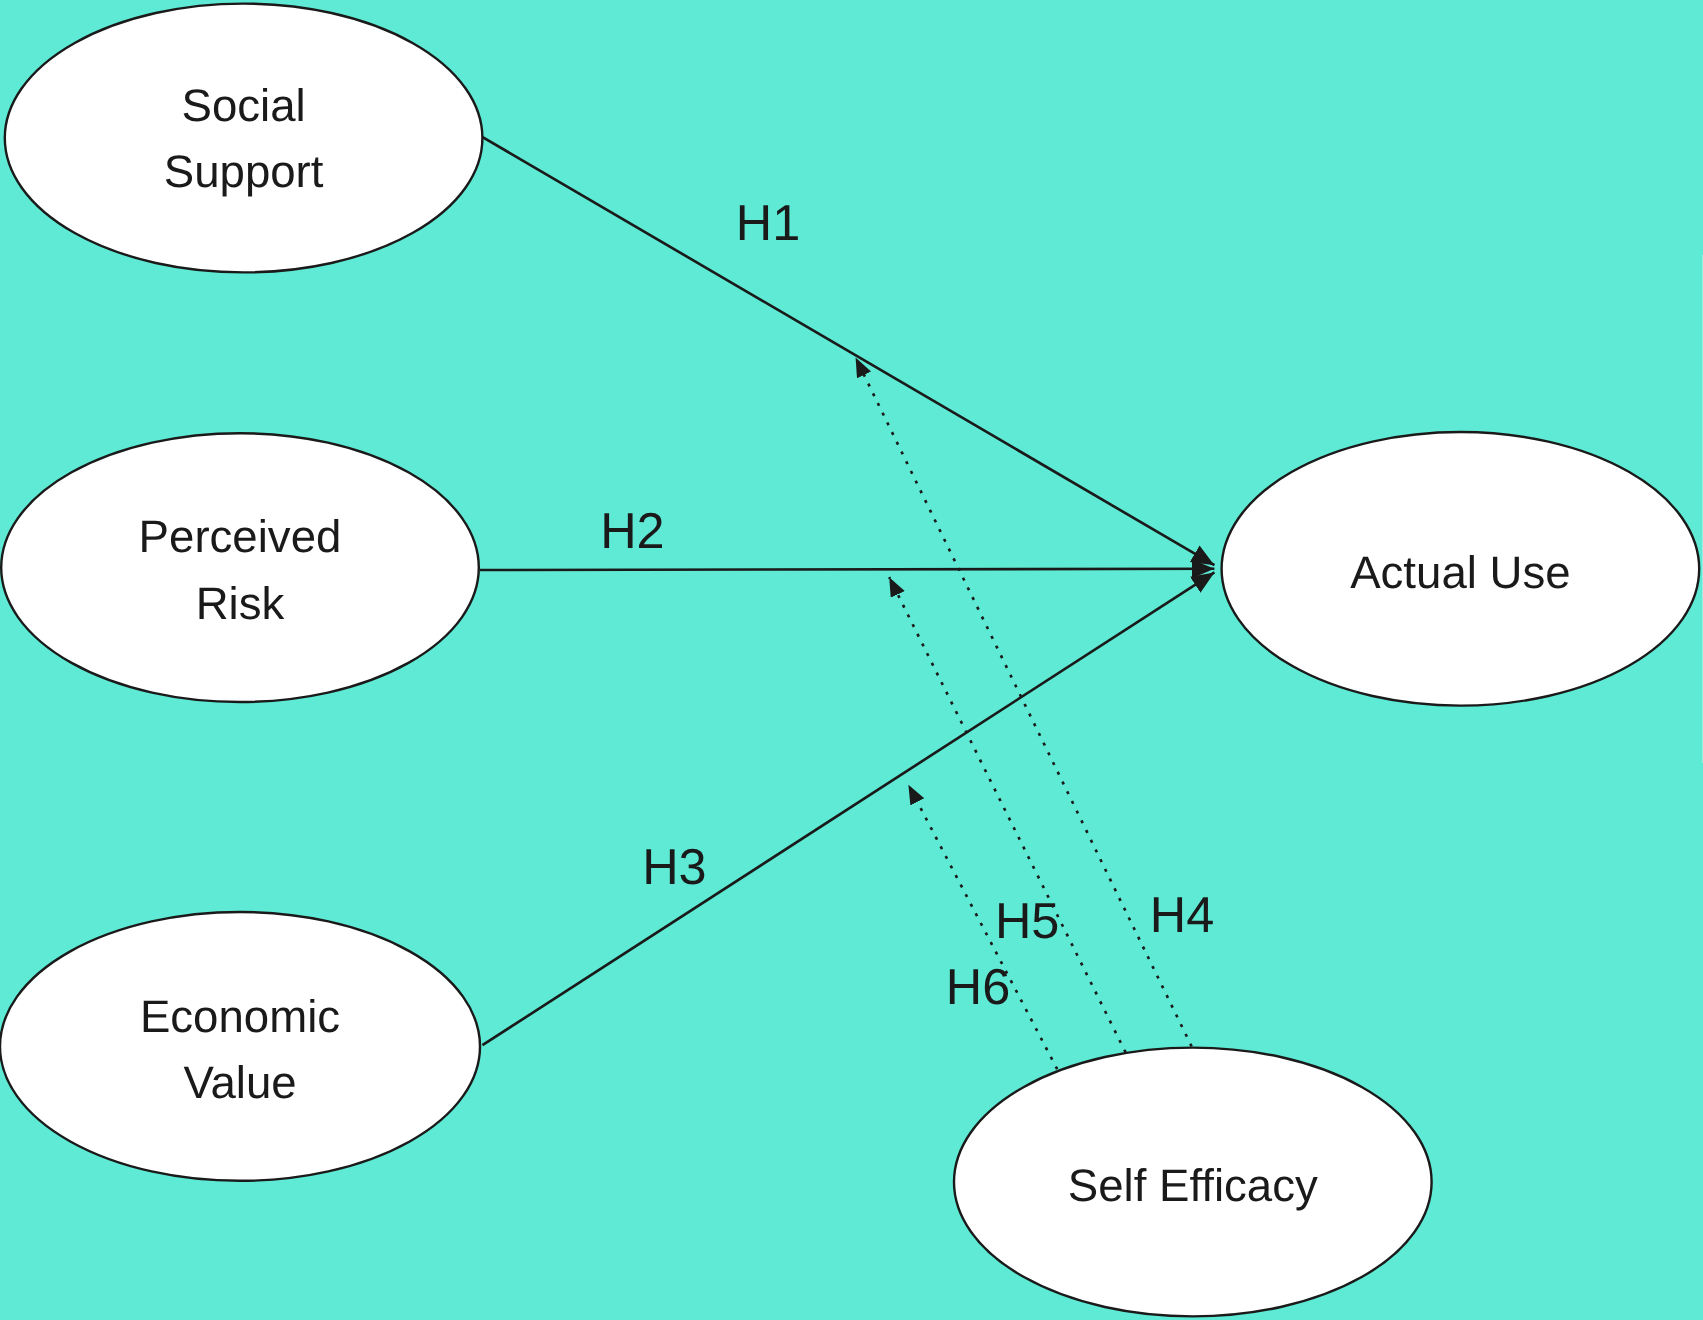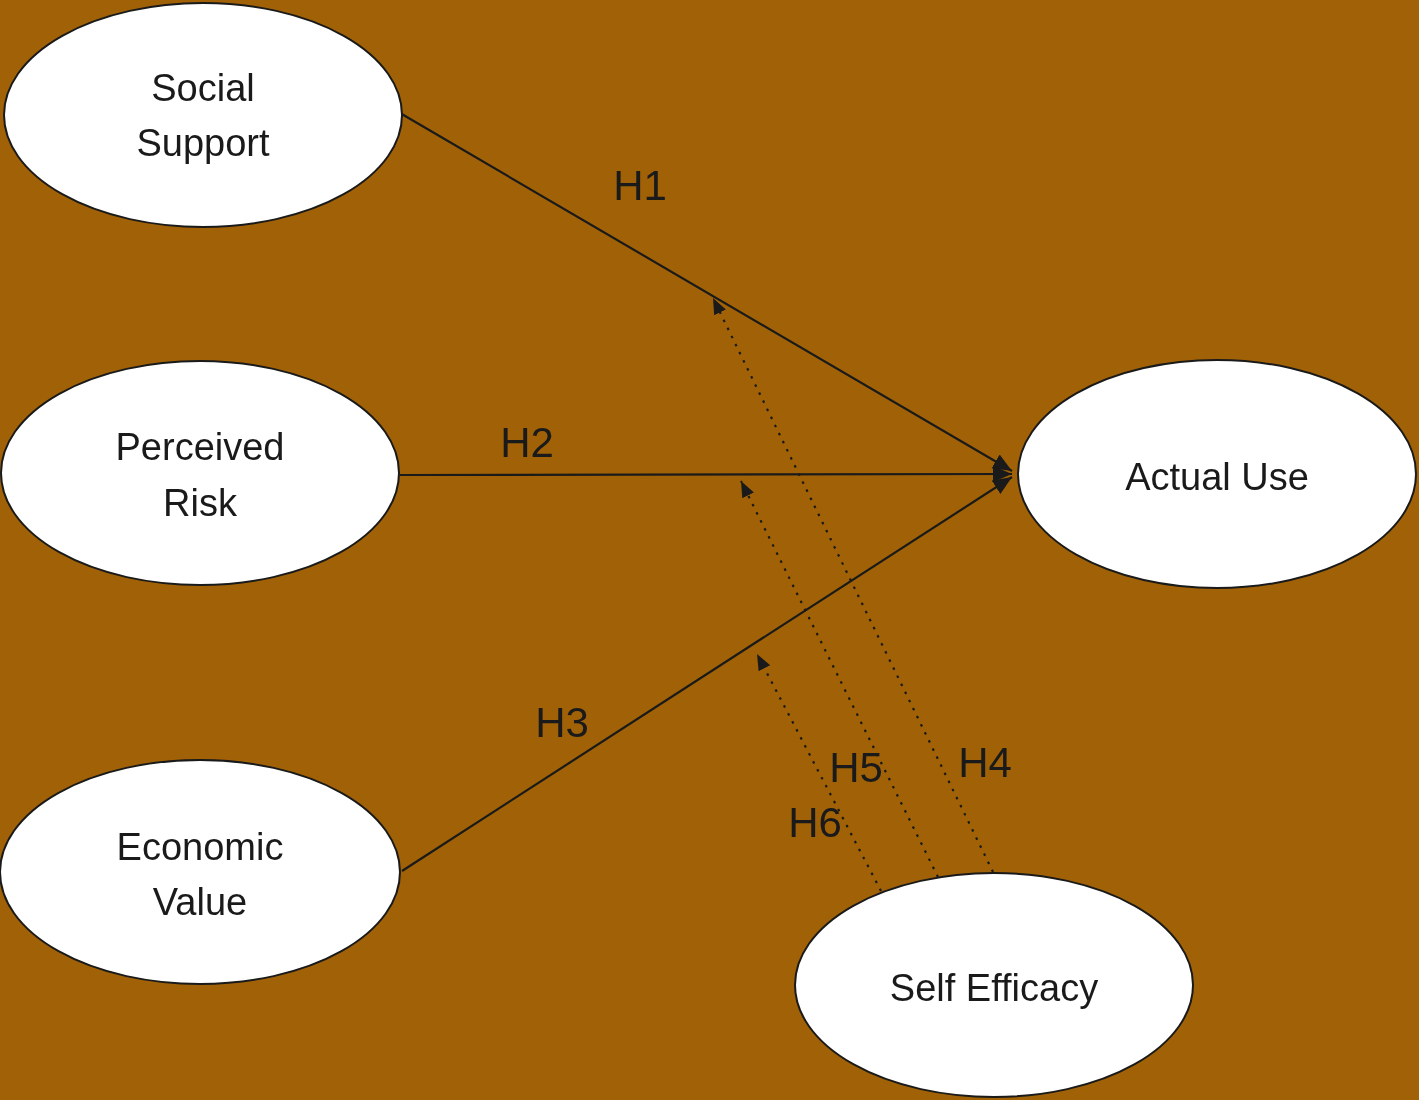--- a/index.html
+++ b/index.html
@@ -4,21 +4,21 @@
 <style>
   html, body {
     margin: 0;
     padding: 0;
     background: #ffffff;
   }
   .canvas {
     position: relative;
     width: 1419px;
     height: 1100px;
-    background: #a16207;
+    background: #5eead4;
     overflow: hidden;
     font-family: "Liberation Sans", sans-serif;
   }
   svg { display: block; }
   .node-ellipse {
     fill: #ffffff;
     stroke: #1a1a1a;
     stroke-width: 2;
   }
   .edge-solid {

